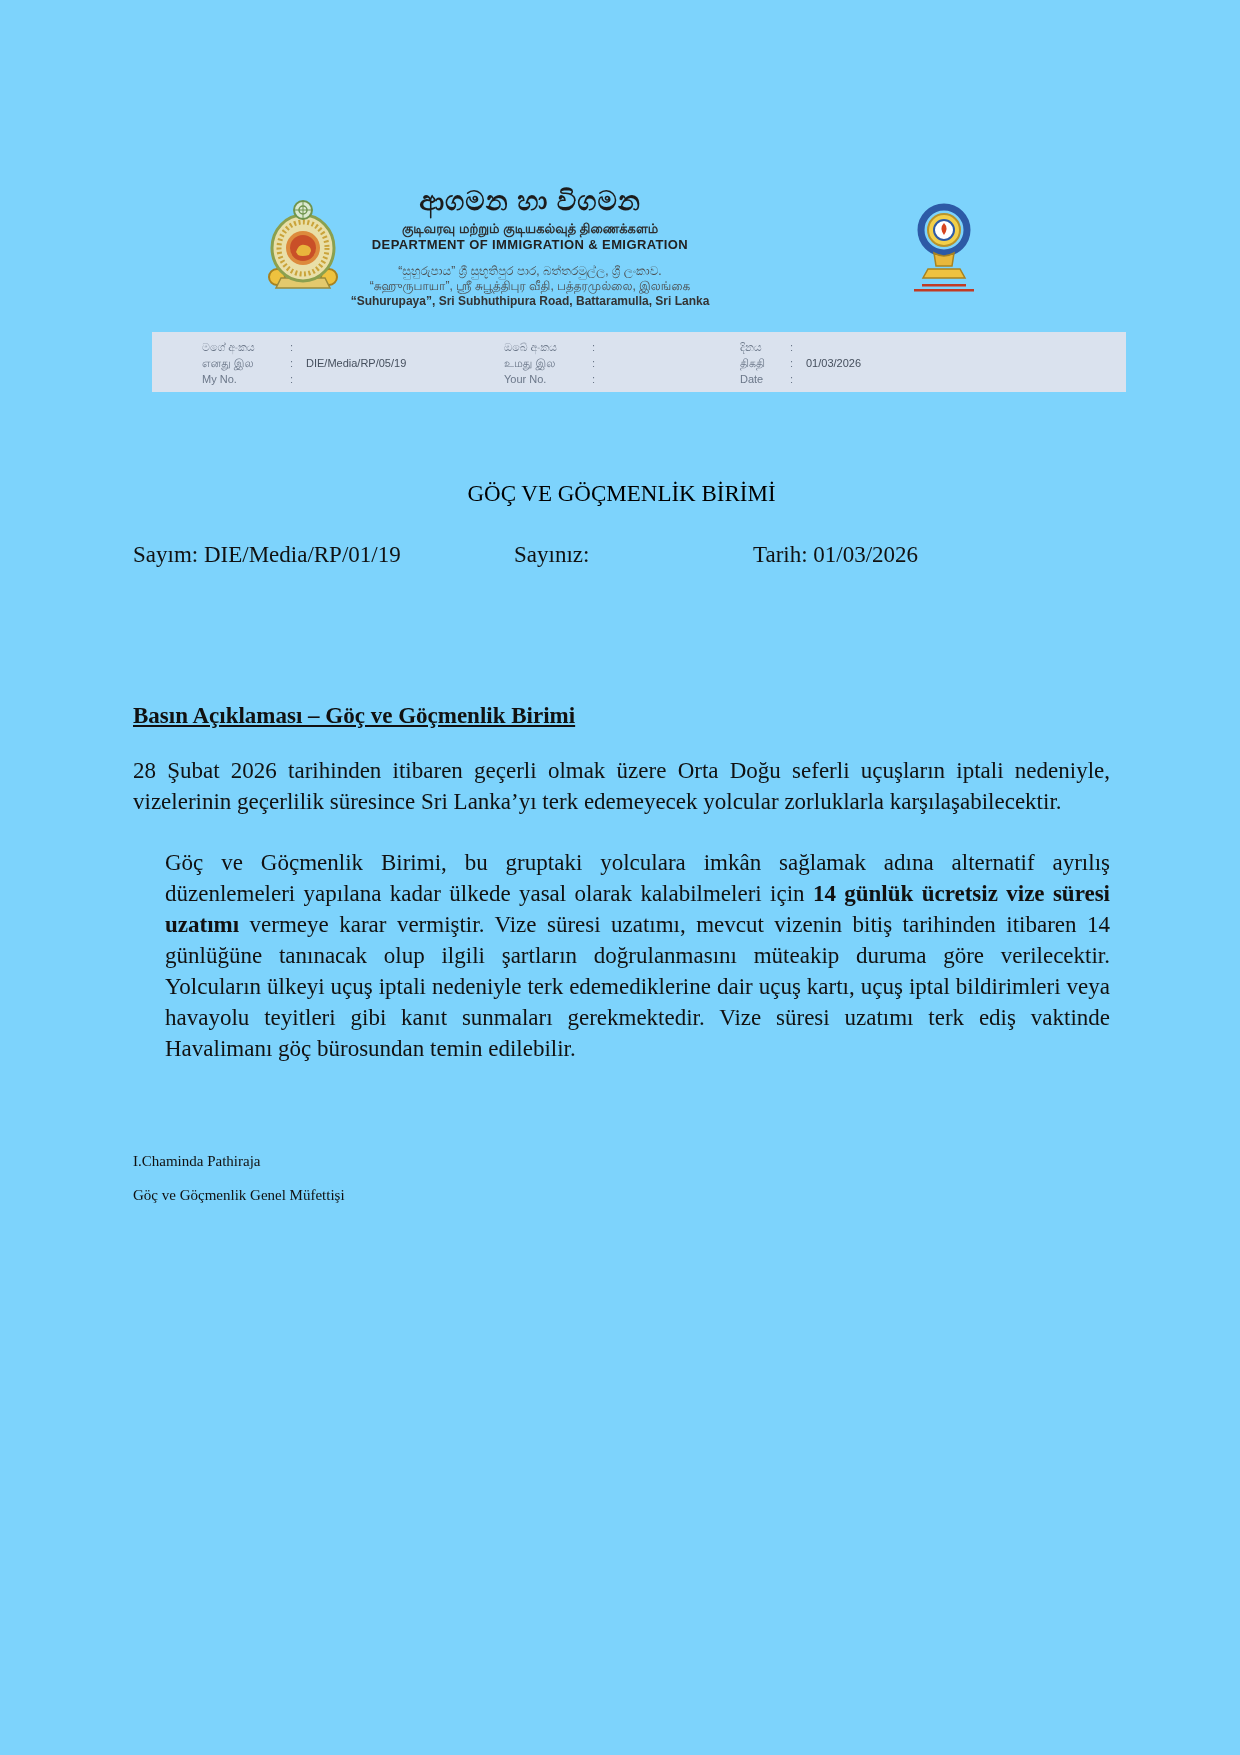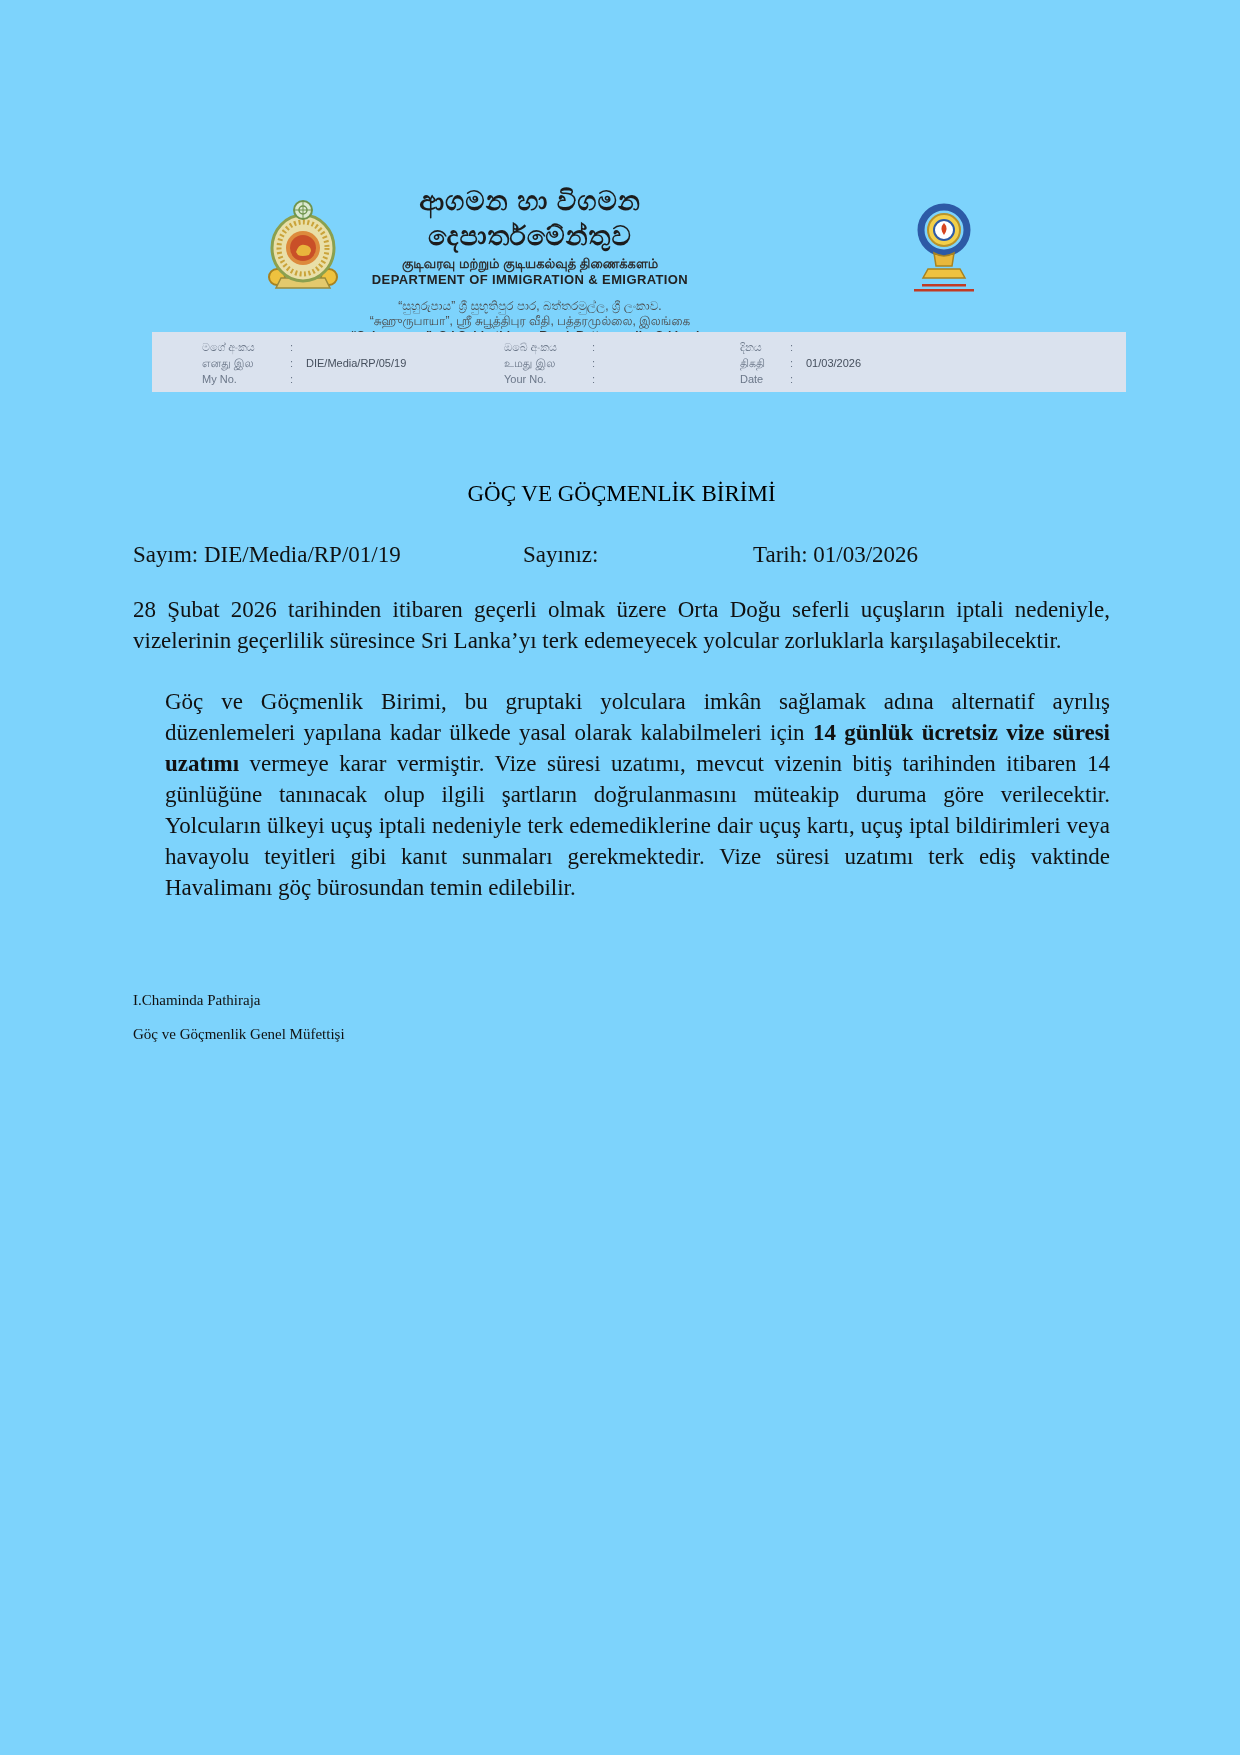--- a/index.html
+++ b/index.html
@@ -28,21 +28,21 @@
   .c3 .bl{width:50px;}
   .bc{display:inline-block;width:6px;}
   .bv{margin-left:10px;color:#454f5d;}
   .c1{left:50px;} .c2{left:352px;} .c3{left:588px;}
 
   
   .doc{position:absolute;left:133px;top:392px;width:977px;}
   .doc-title{margin-top:86px;text-align:center;font-size:23px;line-height:31px;color:#000;}
   .ref-line{position:relative;margin-top:30px;height:31px;font-size:23px;line-height:31px;}
   .ref-line .r1{position:absolute;left:0;}
-  .ref-line .r2{position:absolute;left:390px;font-family:Liberation Serif, serif;}
+  .ref-line .r2{position:absolute;left:381px;font-family:Liberation Serif, serif;}
   .ref-line .r3{position:absolute;left:620px;}
   .doc-heading{margin-top:130px;font-size:23px;line-height:31px;font-weight:bold;}
   .doc-heading span{text-decoration:underline;}
   .para{margin-top:24px;font-size:23px;line-height:31px;text-align:justify;}
   .para.p2{margin-top:30px;margin-left:32px;}
   .signature{margin-top:80px;font-size:15px;line-height:34px;}
 </style>
 </head>
 <body>
 
@@ -61,21 +61,20 @@
         <circle cx="43" cy="50" r="13" fill="#c94f28"></circle>
         <path d="M36 54 q3 -9 9 -7 q6 1 6 6 l-2 4 q-7 2 -11 0 z" fill="#e9b53c"></path>
         <circle cx="43" cy="12" r="9" fill="#dcead0" stroke="#6f944d" stroke-width="2"></circle>
         <circle cx="43" cy="12" r="4" fill="none" stroke="#6f944d" stroke-width="1.5"></circle>
         <path d="M43 3 v18 M34 12 h18" stroke="#6f944d" stroke-width="1"></path>
       </svg>
     </div>
 
     <div class="lh-center">
       <div class="lh-sinhala">ආගමන හා විගමන</div>
-      <div class="lh-sinhala">දෙපාර්තමේන්තුව</div>
       <div class="lh-tamil">குடிவரவு மற்றும் குடியகல்வுத் திணைக்களம்</div>
       <div class="lh-english">DEPARTMENT OF IMMIGRATION &amp; EMIGRATION</div>
       <div class="lh-addr">
         <div>“සුහුරුපාය” ශ්‍රී සුභූතිපුර පාර, බත්තරමුල්ල, ශ්‍රී ලංකාව.</div>
         <div>“சுஹுருபாயா”, ஸ்ரீ சுபூத்திபுர வீதி, பத்தரமுல்லை, இலங்கை</div>
         <div class="en">“Suhurupaya”, Sri Subhuthipura Road, Battaramulla, Sri Lanka</div>
       </div>
     </div>
 
     <div class="lh-right-emblem">
@@ -142,20 +141,23 @@
   <div class="doc">
 
     <div class="doc-title">GÖÇ VE GÖÇMENLİK BİRİMİ</div>
 
     <div class="ref-line">
       <span class="r1">Sayım: DIE/Media/RP/01/19</span>
       <span class="r2">Sayınız:</span>
       <span class="r3">Tarih: 01/03/2026</span>
     </div>
 
+    <div class="doc-heading">
+      <span>Basın Açıklaması – Göç ve Göçmenlik Birimi</span>
+    </div>
 
     <div class="para p1">28 Şubat 2026 tarihinden itibaren geçerli olmak üzere Orta Doğu seferli uçuşların iptali nedeniyle, vizelerinin geçerlilik süresince Sri Lanka’yı terk edemeyecek yolcular zorluklarla karşılaşabilecektir.</div>
 
     <div class="para p2"><span>Göç ve Göçmenlik Birimi, bu gruptaki yolculara imkân sağlamak adına alternatif ayrılış düzenlemeleri yapılana kadar ülkede yasal olarak kalabilmeleri için </span><b>14 günlük ücretsiz vize süresi uzatımı</b><span> vermeye karar vermiştir. Vize süresi uzatımı, mevcut vizenin bitiş tarihinden itibaren 14 günlüğüne tanınacak olup ilgili şartların doğrulanmasını müteakip duruma göre verilecektir. Yolcuların ülkeyi uçuş iptali nedeniyle terk edemediklerine dair uçuş kartı, uçuş iptal bildirimleri veya havayolu teyitleri gibi kanıt sunmaları gerekmektedir. Vize süresi uzatımı terk ediş vaktinde Havalimanı göç bürosundan temin edilebilir.</span></div>
 
     <div class="signature">
       <div>I.Chaminda Pathiraja</div>
       <div>Göç ve Göçmenlik Genel Müfettişi</div>
     </div>
 

